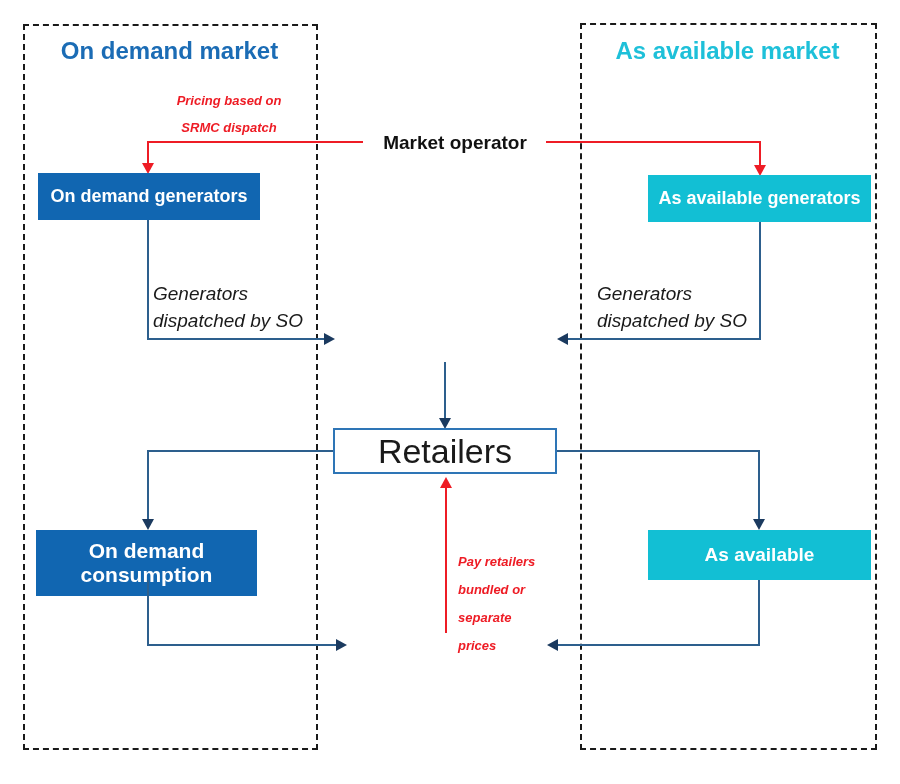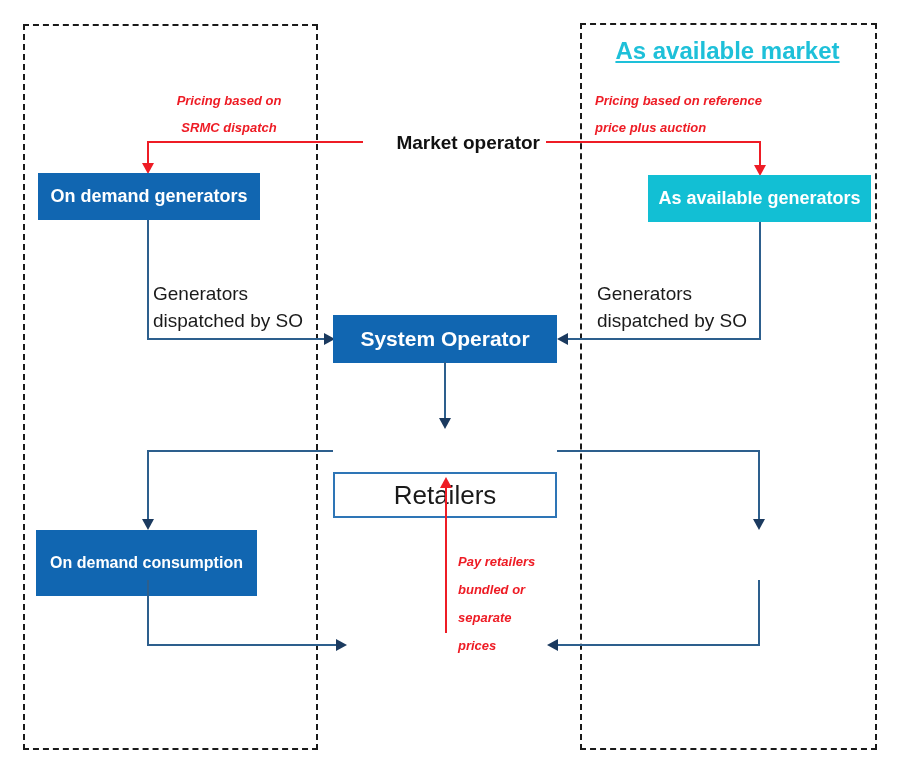--- a/index.html
+++ b/index.html
@@ -6,57 +6,56 @@
     --dark-blue:#1166b1; --cyan:#12bfd4; --blue-title:#1b6cb5; --cyan-title:#1ec0d9;
     --connector:#2d5f8d; --navy:#1b3a5f; --red:#ee1c25; --retailer-border:#2e75b6;
   }
   html,body{margin:0;padding:0;background:#ffffff;}
   body{font-family:"Liberation Sans",sans-serif;}
   .canvas{position:relative;width:900px;height:784px;background:#ffffff;overflow:hidden;}
   .abs{position:absolute;}
   .frame{border:2px dashed #1a1a1a;}
   .market-title{font-size:24px;font-weight:bold;text-align:center;line-height:28px;}
   .title-left{color:var(--blue-title);}
-  .title-right{color:var(--cyan-title);text-decoration:underline;}
+  .title-right{color:var(--cyan-title);}
   .red-note{color:var(--red);font-size:13px;font-weight:bold;font-style:italic;
             line-height:27px;white-space:pre-line;}
-  .black-note{color:#1a1a1a;font-size:19px;line-height:27px;white-space:pre-line;}
-  .plain-bold{color:#111;font-weight:bold;text-align:right;}
+  .black-note{color:#1a1a1a;font-size:19px;font-style:italic;line-height:27px;white-space:pre-line;}
+  .plain-bold{color:#111;font-weight:bold;text-align:center;}
   .box{display:flex;align-items:center;justify-content:center;color:#ffffff;
        font-weight:bold;text-align:center;}
   .box-blue{background:var(--dark-blue);}
   .box-cyan{background:var(--cyan);}
   .retailers-box{background:#ffffff;border:2px solid var(--retailer-border);
        display:flex;align-items:center;justify-content:center;
-       color:#1a1a1a;font-size:26px;font-weight:400;margin-top:44px;}
+       color:#1a1a1a;font-size:34px;font-weight:400;}
   .hline{height:2px;background:var(--connector);}
   .vline{width:2px;background:var(--connector);}
   .hline-red{height:2px;background:var(--red);}
   .vline-red{width:2px;background:var(--red);}
   .ah{width:0;height:0;}
   .ah-right{border-top:6px solid transparent;border-bottom:6px solid transparent;border-left:11px solid var(--navy);}
   .ah-left{border-top:6px solid transparent;border-bottom:6px solid transparent;border-right:11px solid var(--navy);}
   .ah-down{border-left:6px solid transparent;border-right:6px solid transparent;border-top:11px solid var(--navy);}
   .ah-down-red{border-left:6px solid transparent;border-right:6px solid transparent;border-top:11px solid var(--red);}
   .ah-up-red{border-left:6px solid transparent;border-right:6px solid transparent;border-bottom:11px solid var(--red);}
 </style>
 </head>
 <body>
 
 <div class="canvas">
 
   <div class="abs frame" style="left:23px;top:24px;width:291px;height:722px;"></div>
   <div class="abs frame" style="left:580px;top:23px;width:293px;height:723px;"></div>
 
+  <div class="abs market-title title-left" style="left:23px;top:37px;width:293px;">On demand market</div>
   <div class="abs market-title title-right" style="left:580px;top:37px;width:295px;">As available market</div>
 
   <div class="abs red-note" style="left:140px;top:87px;width:178px;text-align:center;">Pricing based on
 SRMC dispatch</div>
-  <div class="abs red-note" style="left:595px;top:87px;width:290px;">Pricing based on reference
-price plus auction</div>
 
   <div class="abs plain-bold" style="left:370px;top:132px;width:170px;font-size:19px;">Market operator</div>
 
   <div class="abs hline-red" style="left:147px;top:141px;width:216px;"></div>
   <div class="abs vline-red" style="left:147px;top:141px;height:23px;"></div>
   <div class="abs ah ah-down-red" style="left:142px;top:163px;"></div>
 
   <div class="abs hline-red" style="left:546px;top:141px;width:215px;"></div>
   <div class="abs vline-red" style="left:759px;top:141px;height:25px;"></div>
   <div class="abs ah ah-down-red" style="left:754px;top:165px;"></div>
@@ -70,36 +69,36 @@
 dispatched by SO</div>
 
   <div class="abs vline" style="left:147px;top:220px;height:120px;"></div>
   <div class="abs hline" style="left:147px;top:338px;width:178px;"></div>
   <div class="abs ah ah-right" style="left:324px;top:333px;"></div>
 
   <div class="abs vline" style="left:759px;top:222px;height:118px;"></div>
   <div class="abs hline" style="left:568px;top:338px;width:193px;"></div>
   <div class="abs ah ah-left" style="left:557px;top:333px;"></div>
 
-  <div class="abs box box-blue" style="left:333px;top:315px;width:224px;height:48px;font-size:21px;">System Operator</div>
 
   <div class="abs vline" style="left:444px;top:362px;height:57px;"></div>
   <div class="abs ah ah-down" style="left:439px;top:418px;"></div>
 
   <div class="abs retailers-box" style="left:333px;top:428px;width:220px;height:42px;">Retailers</div>
 
   <div class="abs hline" style="left:148px;top:450px;width:185px;"></div>
   <div class="abs vline" style="left:147px;top:450px;height:70px;"></div>
   <div class="abs ah ah-down" style="left:142px;top:519px;"></div>
 
   <div class="abs hline" style="left:557px;top:450px;width:203px;"></div>
   <div class="abs vline" style="left:758px;top:450px;height:70px;"></div>
   <div class="abs ah ah-down" style="left:753px;top:519px;"></div>
 
-  <div class="abs box box-blue" style="left:36px;top:530px;width:221px;height:66px;font-size:16px;">On demand consumption</div>
+  <div class="abs box box-blue" style="left:36px;top:530px;width:221px;height:66px;font-size:21px;">On demand consumption</div>
+  <div class="abs box box-cyan" style="left:648px;top:530px;width:223px;height:50px;font-size:19px;">As available</div>
 
   <div class="abs vline" style="left:147px;top:580px;height:65px;"></div>
   <div class="abs hline" style="left:147px;top:644px;width:190px;"></div>
   <div class="abs ah ah-right" style="left:336px;top:639px;"></div>
 
   <div class="abs vline" style="left:758px;top:580px;height:65px;"></div>
   <div class="abs hline" style="left:557px;top:644px;width:203px;"></div>
   <div class="abs ah ah-left" style="left:547px;top:639px;"></div>
 
   <div class="abs vline-red" style="left:445px;top:485px;height:148px;"></div>

